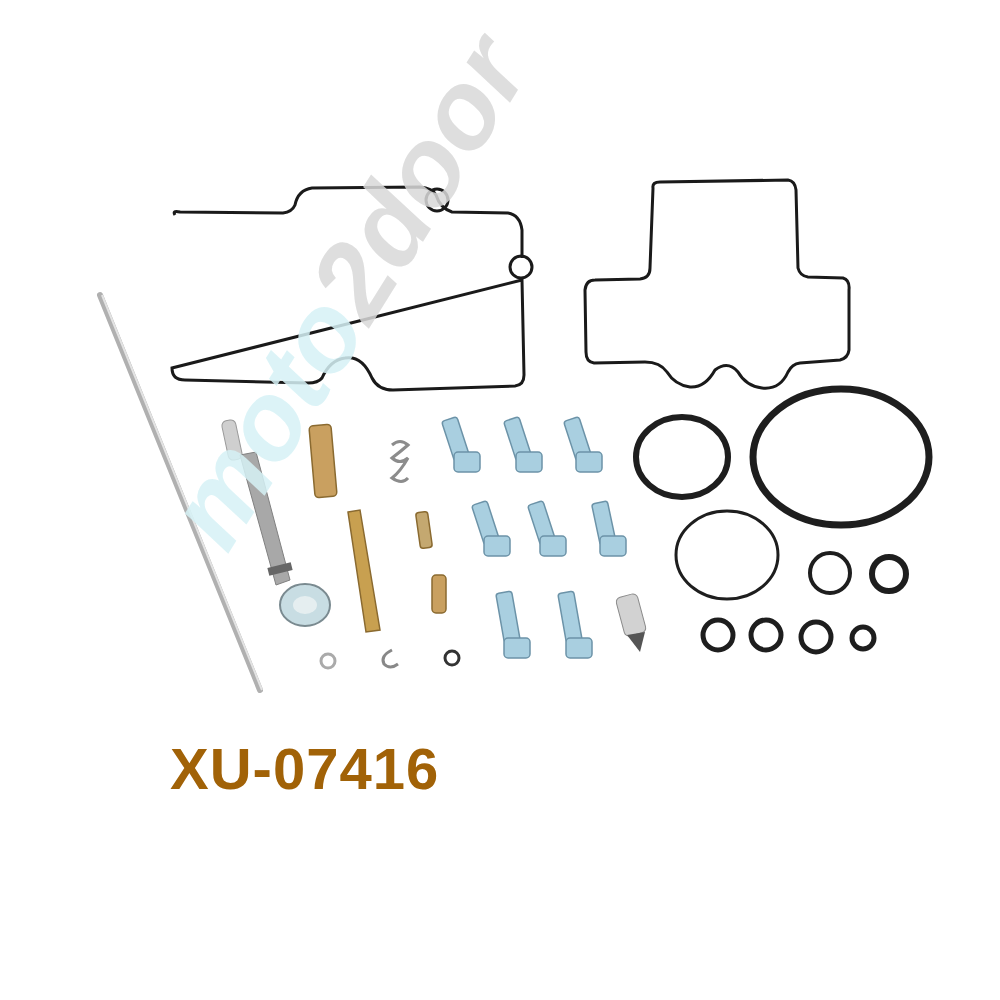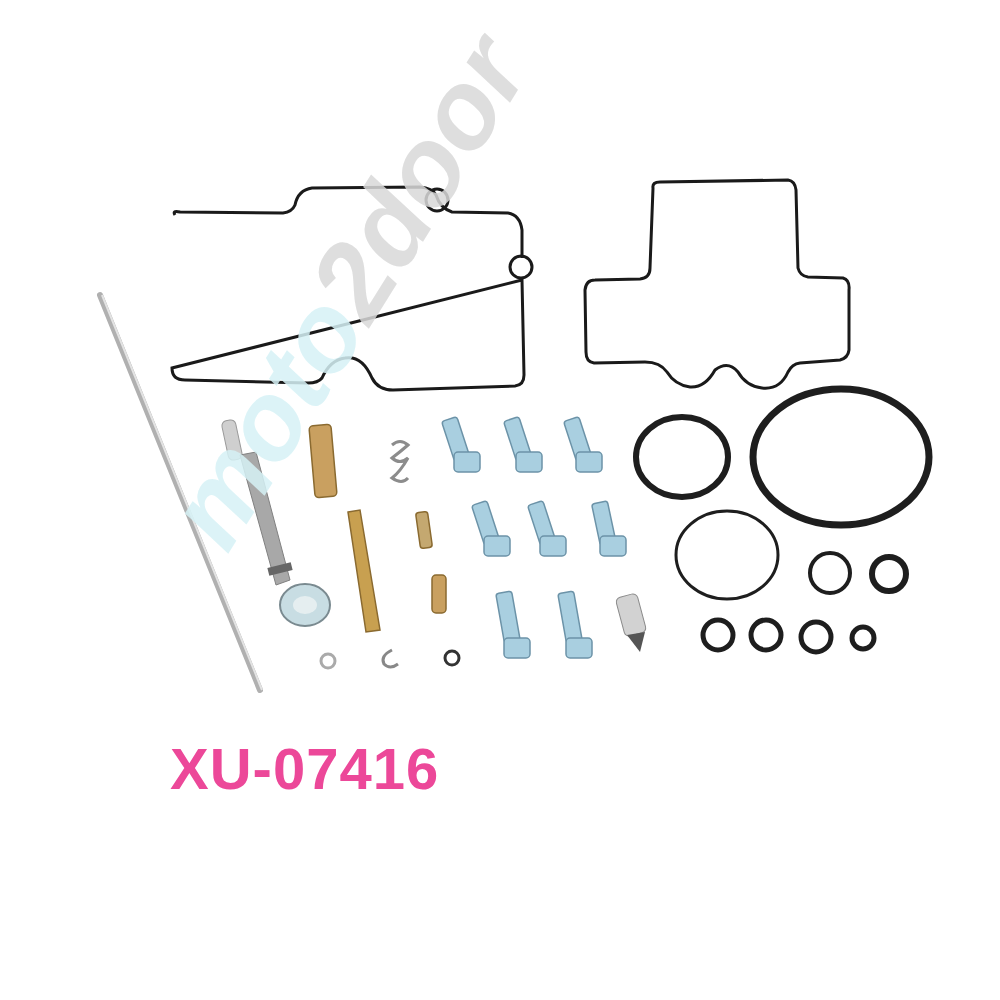--- a/index.html
+++ b/index.html
@@ -1,19 +1,19 @@
 <!DOCTYPE html>
 <html><head>
 <meta charset="utf-8">
 <style>
   html, body { margin: 0; padding: 0; background: #ffffff; }
   body { width: 1000px; height: 1000px; position: relative; overflow: hidden; font-family: "Liberation Sans", sans-serif; }
   .stage { position: absolute; left: 0; top: 0; width: 1000px; height: 1000px; }
   svg.parts { position: absolute; left: 0; top: 0; width: 1000px; height: 1000px; }
-  .part-code { position: absolute; left: 170px; top: 740px; font-family: "Liberation Sans", sans-serif; font-weight: bold; font-size: 58px; letter-spacing: 1px; color: #ec4899; line-height: 1; }
+  .part-code { position: absolute; left: 170px; top: 740px; font-family: "Liberation Sans", sans-serif; font-weight: bold; font-size: 58px; letter-spacing: 1px; color: #a16207; line-height: 1; }
   .watermark { position: absolute; left: 195px; top: 480px; transform: rotate(-58deg); transform-origin: left center; font-family: "Liberation Sans", sans-serif; font-weight: bold; font-style: italic; font-size: 110px; white-space: nowrap; line-height: 1; opacity: 0.85; }
   .wm-a { color: #d6f2f6; }
   .wm-b { color: #d9d9d9; }
 </style>
 </head>
 <body>
 
 <div class="stage">
   <svg class="parts" viewBox="0 0 1000 1000">
 

